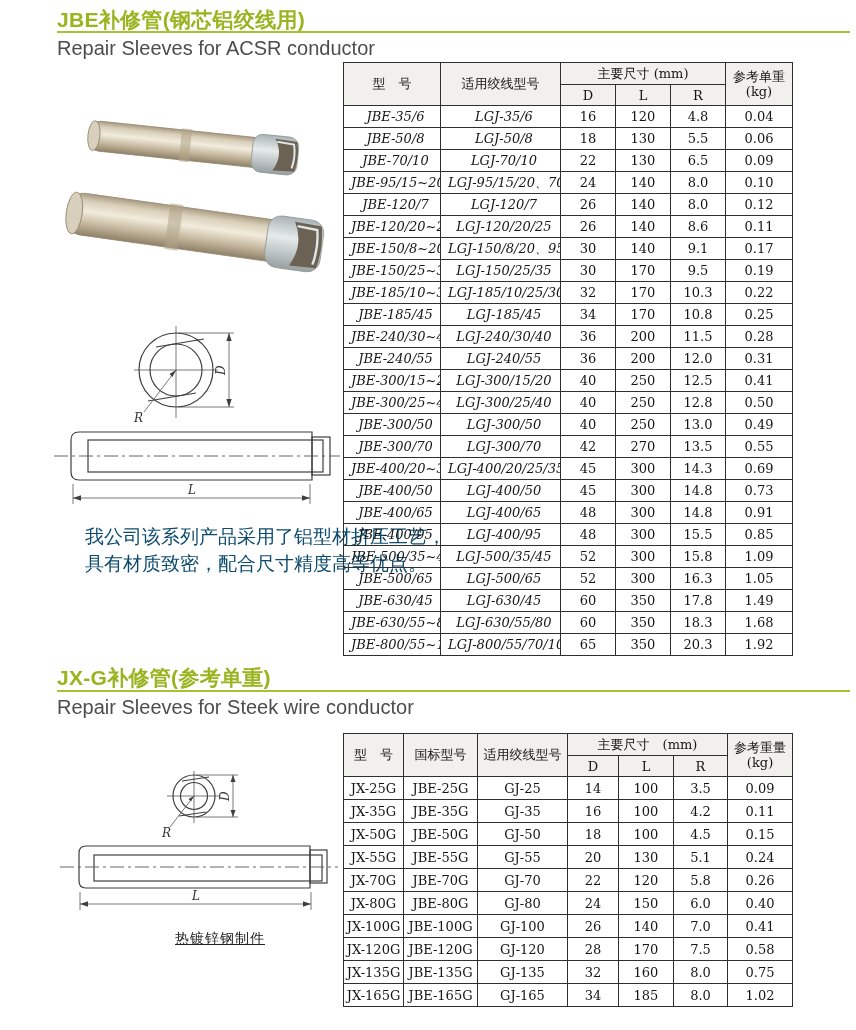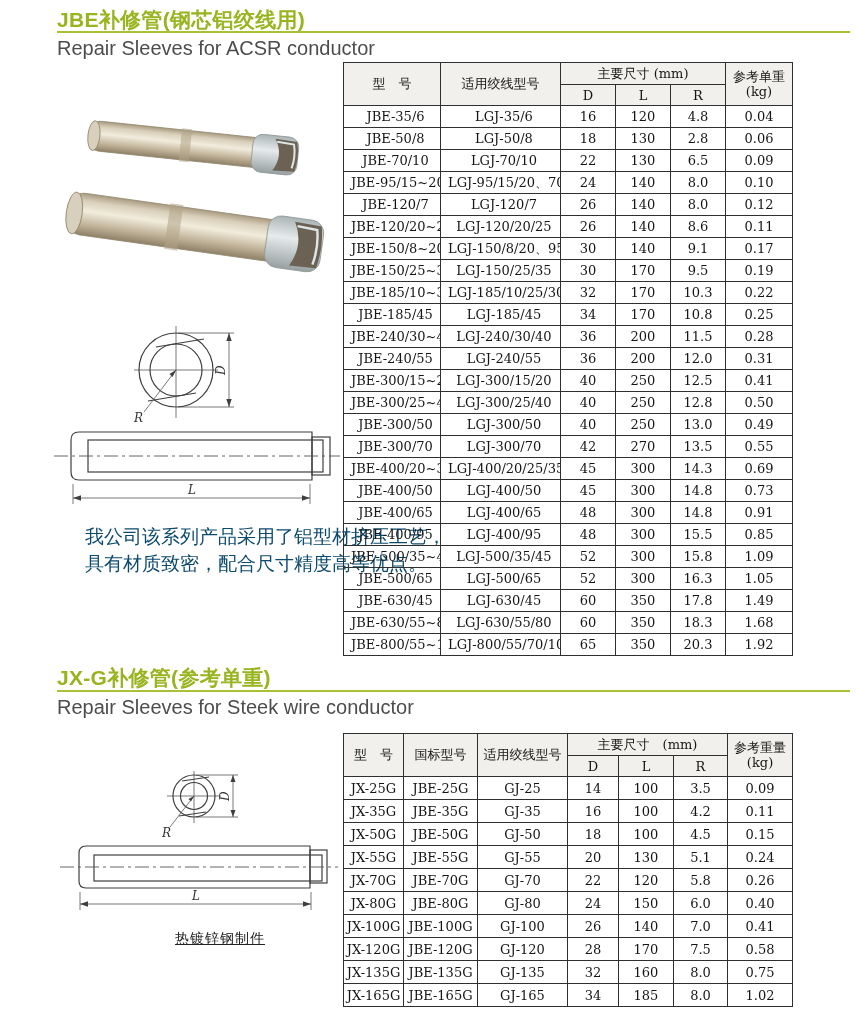--- a/index.html
+++ b/index.html
@@ -26,21 +26,21 @@
   }
   .cat-table th, .cat-table td {
     border:1px solid #2f2f2f; text-align:center; vertical-align:middle;
     padding:0; font-weight:normal; white-space:nowrap; overflow:hidden;
   }
   .cat-table thead th { background:#f2f0ec; font-size:13px; }
   .hdr-r1 { height:22px; }
   .hdr-r2 { height:21px; }
   #table1 tbody td { height:21px; }
   #table2 tbody td { height:22px; }
-  .al { text-align:left; padding-left:7px !important; }
+  .al { text-align:left; padding-left:7px !important;font-style:italic; }
   .wt-2line { line-height:15px; }
   .note {
     position:absolute; left:85px; width:270px;
     font-size:19px; color:#0c4a6e; line-height:27px; white-space:nowrap;
   }
   .note2 {
     position:absolute; left:130px; width:180px; text-align:center;
     font-size:14px; color:#222; letter-spacing:1px; white-space:nowrap;text-decoration:underline;
   }
   .drawing, .photo { position:absolute; }
@@ -165,21 +165,21 @@
           <td>16</td>
           <td>120</td>
           <td>4.8</td>
           <td>0.04</td>
         </tr>
         <tr>
           <td class="al">JBE-50/8</td>
           <td class="al">LGJ-50/8</td>
           <td>18</td>
           <td>130</td>
-          <td>2.8</td>
+          <td>5.5</td>
           <td>0.06</td>
         </tr>
         <tr>
           <td class="al">JBE-70/10</td>
           <td class="al">LGJ-70/10</td>
           <td>22</td>
           <td>130</td>
           <td>6.5</td>
           <td>0.09</td>
         </tr>

